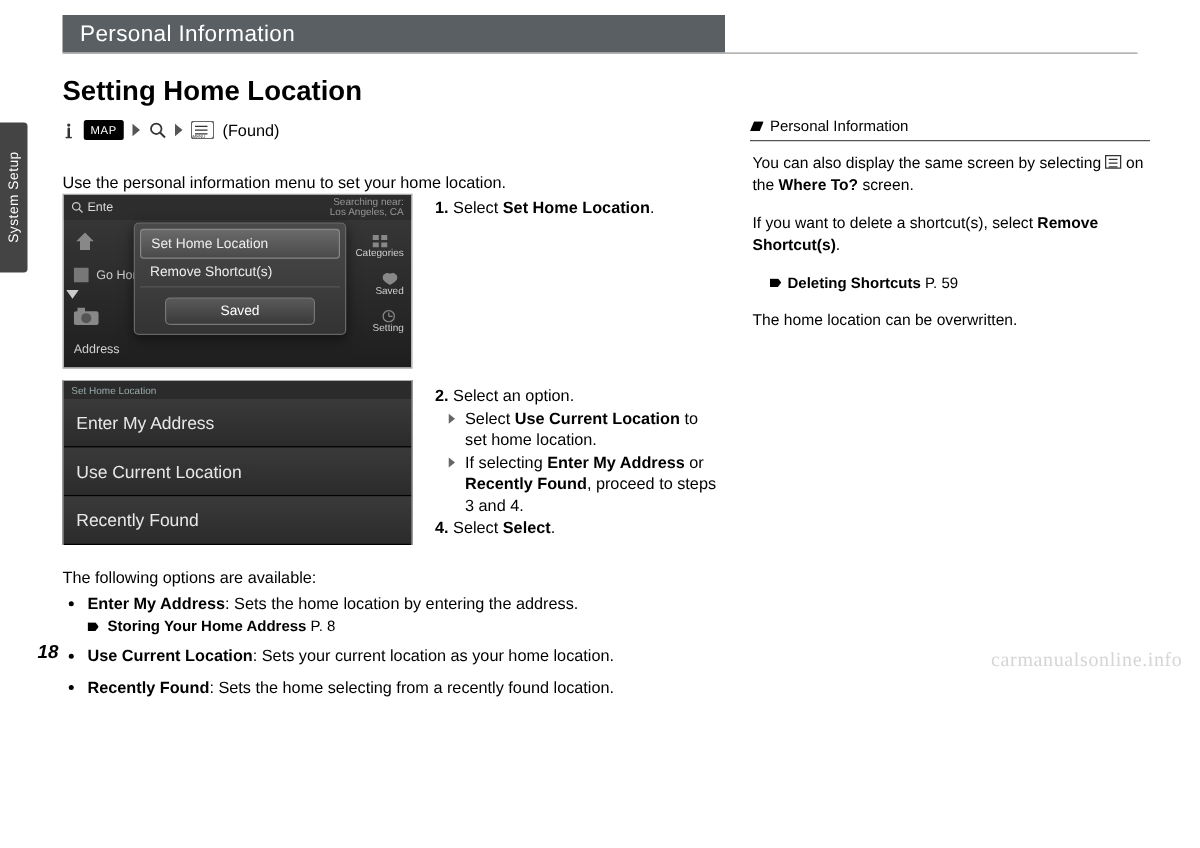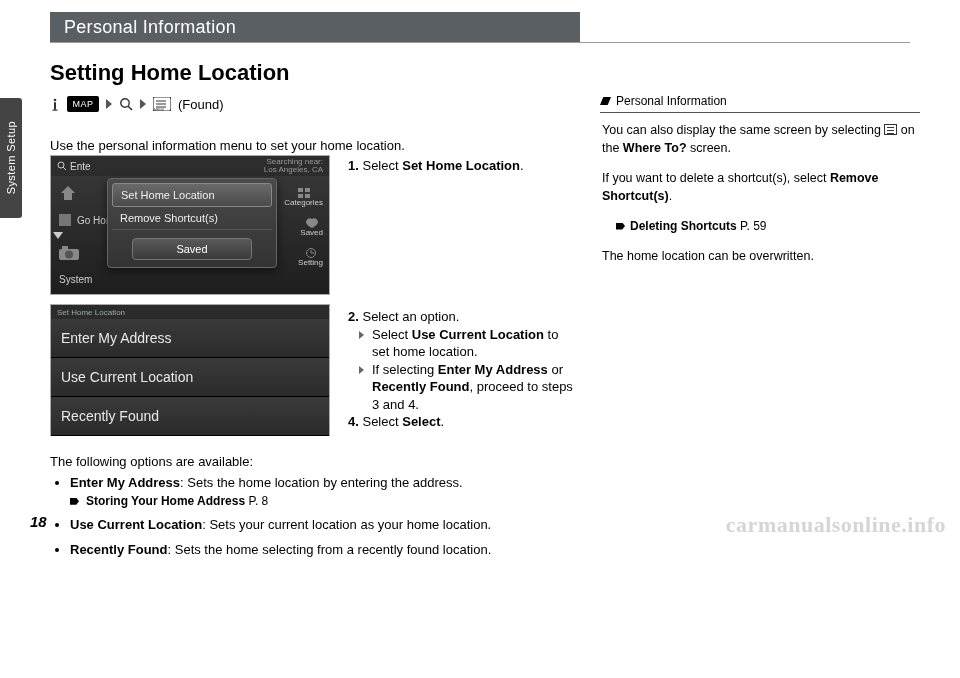--- a/index.html
+++ b/index.html
@@ -55,21 +55,21 @@
   .info-col .body { padding: 8px 2px; font-size: 12.5px; line-height:1.45; }
   .info-col .body p { margin-bottom: 12px; }
   .info-col .body .xref { padding-left: 28px; font-size:12px; position:relative; }
   .info-col .body .xref::before { content:""; position:absolute; left:14px; top:5px; width:9px; height:7px; background:#000; clip-path: polygon(0 0, 70% 0, 100% 50%, 70% 100%, 0 100%); }
   .mini-menu { display:inline-block; width:13px; height:11px; border:1px solid #333; vertical-align:middle; position:relative; top:-1px; }
   .mini-menu::before, .mini-menu::after { content:""; position:absolute; left:2px; right:2px; height:1px; background:#333; }
   .mini-menu::before { top:2px; }
   .mini-menu::after { top:5px; }
   .mini-menu .l3 { position:absolute; left:2px; right:2px; top:8px; height:1px; background:#333; }
   .pgnum { position:absolute; left:30px; bottom:18px; font-size:15px; font-weight:700;font-style:italic; }
-  .watermark { position:absolute; right:14px; bottom:10px; font-size:22px; color:#d5d5d5; font-family: Georgia, serif; letter-spacing:.5px;font-weight:bold; }
+  .watermark { position:absolute; right:14px; bottom:10px; font-size:16px; color:#d5d5d5; font-family: Georgia, serif; letter-spacing:.5px; }
   b, .b { font-weight:700; }
 </style>
 </head>
 <body>
 
 <div class="page">
   <div class="header-bar">
     <span class="title">Personal Information</span>
   </div>
   <div class="header-underline"></div>
@@ -134,21 +134,21 @@
         <span>Go Hom</span>
       </div>
       <div class="row" style="left:8px; top:70px;">
         <svg width="20" height="14">
             <rect x="0" y="3" width="20" height="11" rx="2" fill="#888"></rect>
             <circle cx="10" cy="8.5" r="4" fill="#555"></circle>
             <rect x="3" y="0" width="6" height="4" fill="#888"></rect>
           </svg>
       </div>
       <div class="row" style="left:8px; top:98px;">
-        <span>System</span>
+        <span>Address</span>
       </div>
       <div class="row" style="right:6px; top:12px; flex-direction:column; gap:0; font-size:8px; text-align:center;">
         <svg width="12" height="10">
             <rect width="5" height="4" fill="#888"></rect>
             <rect x="7" width="5" height="4" fill="#888"></rect>
             <rect y="6" width="5" height="4" fill="#888"></rect>
             <rect x="7" y="6" width="5" height="4" fill="#888"></rect>
           </svg>
         <span>Categories</span>
       </div>

